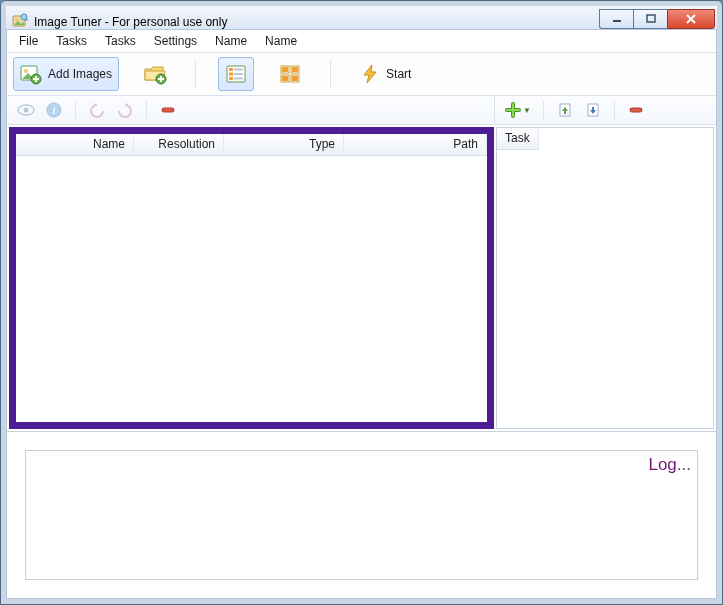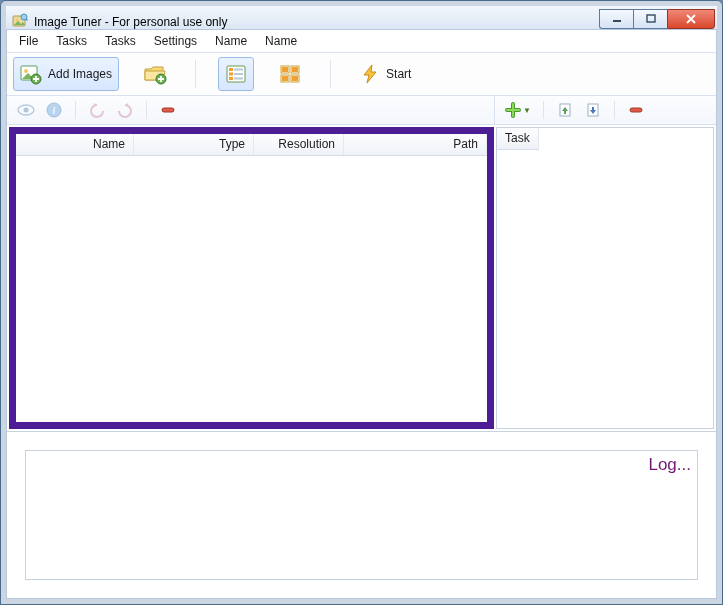--- a/index.html
+++ b/index.html
@@ -342,22 +342,22 @@
               </svg>
           </span>
         </div>
       </div>
     </div>
 
     <div class="content">
       <div class="list-panel">
         <div class="col-headers">
           <div class="col" style="width:118px">Name</div>
+          <div class="col" style="width:90px">Resolution</div>
           <div class="col" style="width:120px">Type</div>
-          <div class="col" style="width:90px">Resolution</div>
           <div class="col" style="flex:1">Path</div>
         </div>
         <div class="list-body"></div>
       </div>
       <div class="task-panel">
         <div class="col-headers">
           <div class="col" style="flex:1">Task</div>
         </div>
         <div class="list-body"></div>
       </div>

